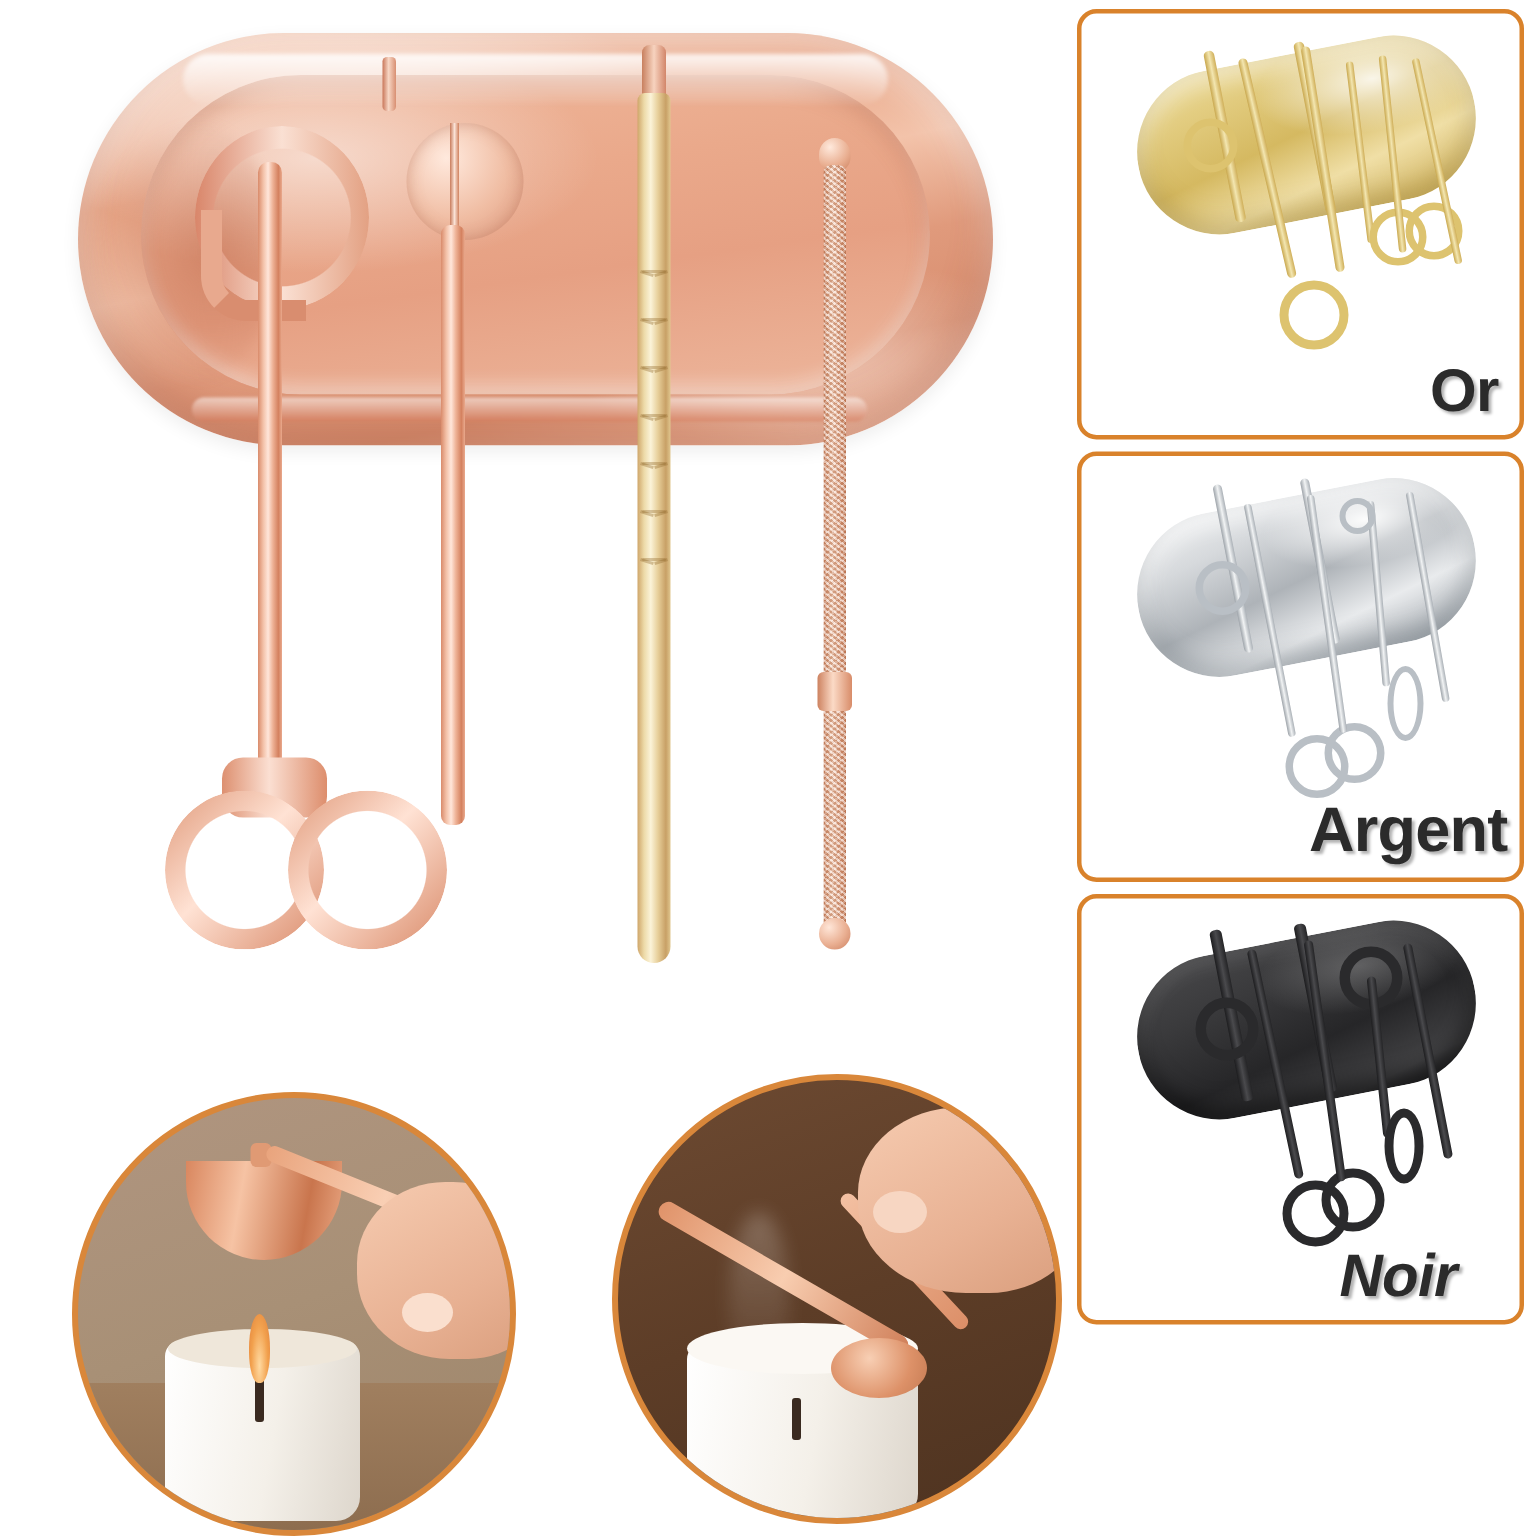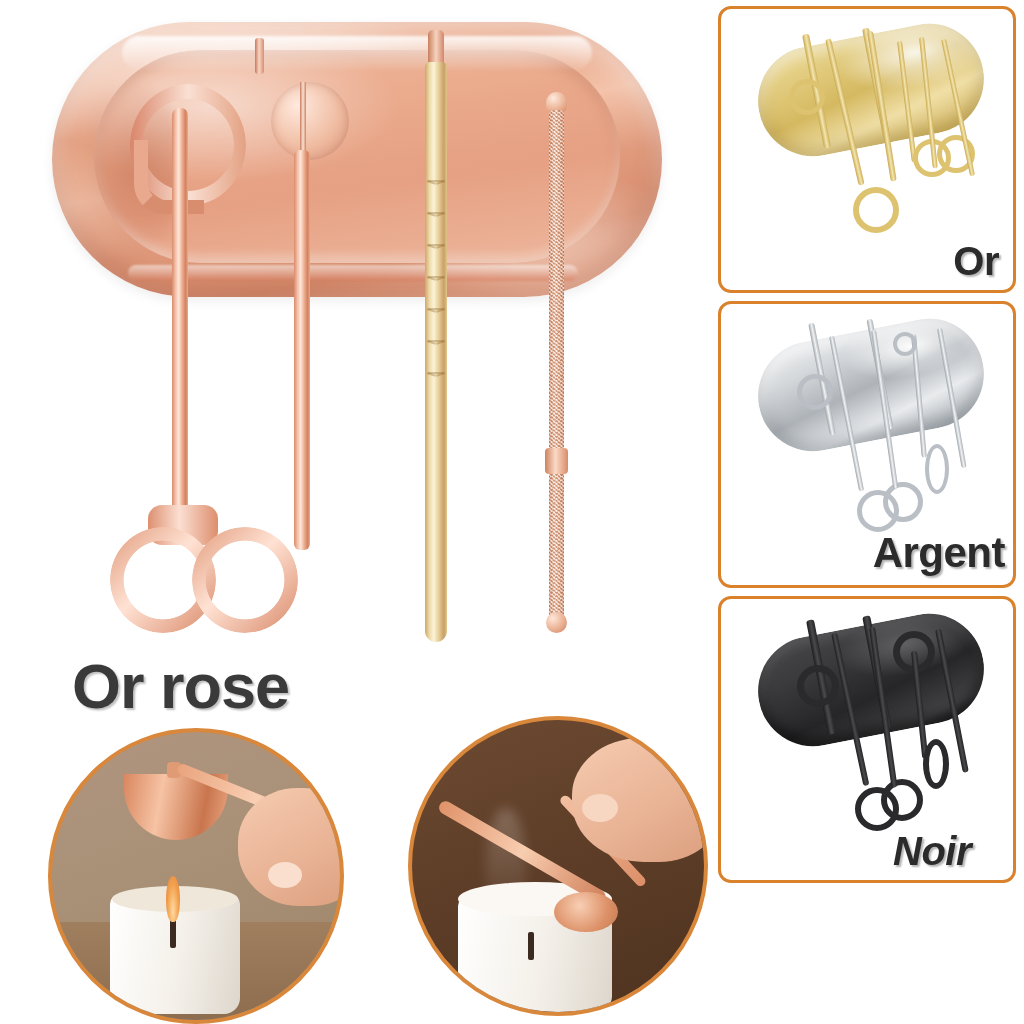--- a/index.html
+++ b/index.html
@@ -192,21 +192,20 @@
       <div class="chev" style="top:372px;"></div>
     </div>
 
     <div>
       <div class="dip-top"></div>
       <div class="tool dip-shaft"></div>
       <div class="dip-cap"></div>
       <div class="dip-ball"></div>
     </div>
 
-    <div class="hero-title">Or rose</div>
   </div>
 
   <div class="circle c1">
     <div class="floor"></div>
     <div class="cand"></div>
     <div class="cand-top"></div>
     <div class="wick"></div>
     <div class="flame"></div>
     <div class="snuf-bell"></div>
     <div class="snuf-knob"></div>

